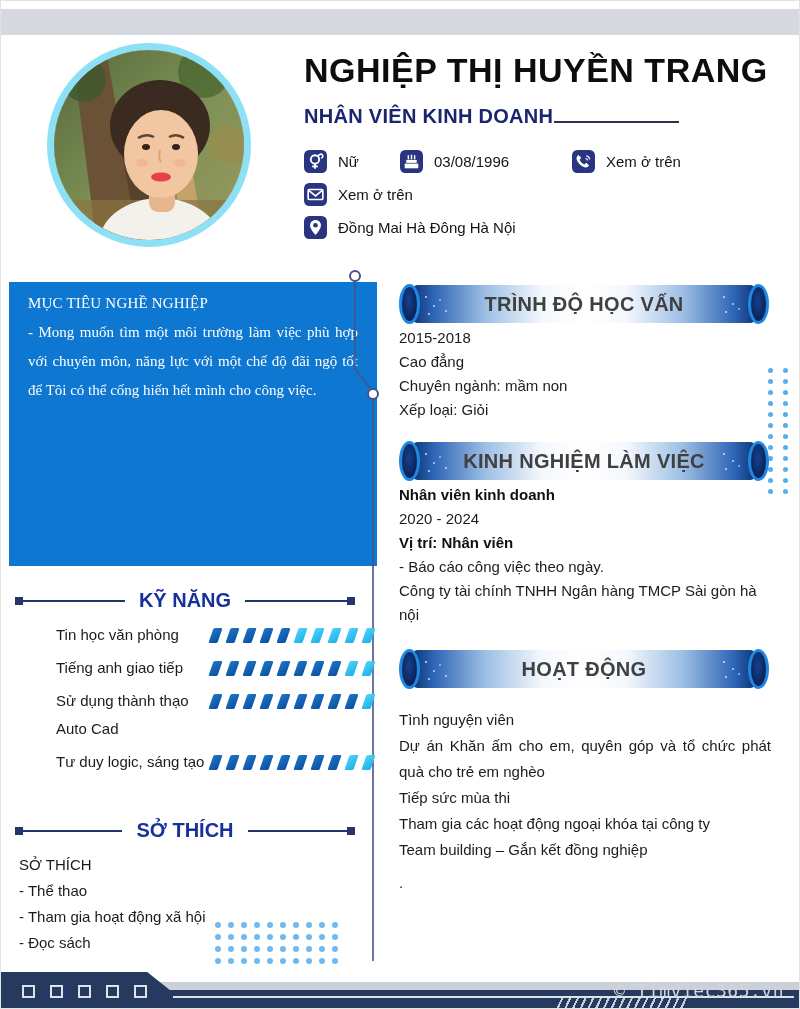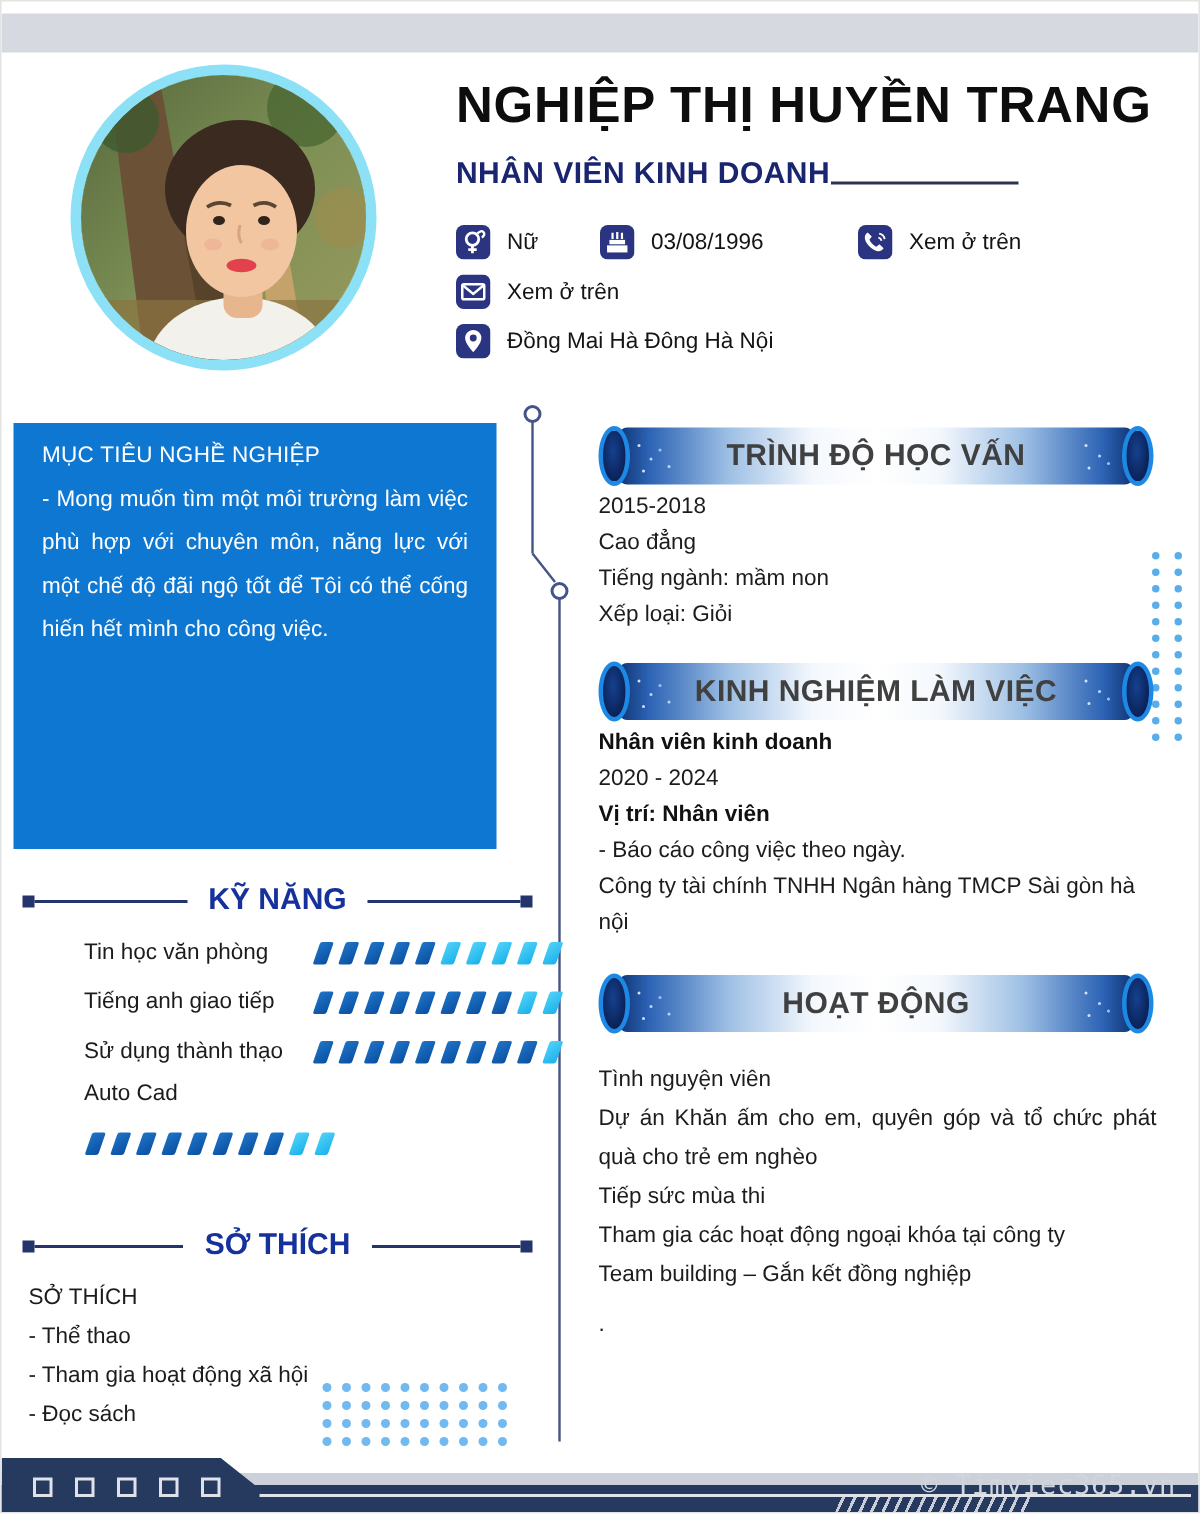--- a/index.html
+++ b/index.html
@@ -34,22 +34,22 @@
   .contact{position:absolute;display:flex;align-items:center;}
   .contact .cicon{width:23px;height:23px;flex:0 0 23px;}
   .contact .clabel{margin-left:11px;font-size:15px;color:#141414;white-space:nowrap;}
   .contact-gender{left:303px;top:149px;}
   .contact-birthday{left:399px;top:149px;}
   .contact-phone{left:571px;top:149px;}
   .contact-email{left:303px;top:182px;}
   .contact-address{left:303px;top:215px;}
 
   
-  .objective{position:absolute;left:8px;top:281px;width:322px;height:284px;background:var(--accent-blue);
-    color:#fff;padding:13px 19px;}
+  .objective{position:absolute;left:8px;top:281px;width:368px;height:284px;background:var(--accent-blue);
+    color:#fff;padding:13px 19px;font-family:Liberation Serif, serif;}
   .objective .obj-title{font-size:15px;letter-spacing:.2px;margin-bottom:6px;}
   .objective p{font-size:15px;line-height:29px;text-align:justify;}
 
   
   .rule-heading{position:absolute;left:14px;width:340px;display:flex;align-items:center;}
   .rule-heading .sq{width:8px;height:8px;background:#24356b;flex:0 0 8px;}
   .rule-heading .ln{flex:1;height:2px;background:#24356b;}
   .rule-heading .ttl{font-size:20px;font-weight:bold;color:var(--heading-blue);padding:0 14px;white-space:nowrap;}
   .h-skills{top:588px;}
   .h-hobbies{top:818px;}
@@ -274,20 +274,21 @@
           <span class="slash d"></span>
           <span class="slash d"></span>
           <span class="slash d"></span>
           <span class="slash d"></span>
           <span class="slash d"></span>
           <span class="slash d"></span>
           <span class="slash l"></span>
         </div>
       </div>
       <div class="skill-row">
+        <div class="skill-label">Tư duy logic, sáng tạo</div>
         <div class="skill-bars">
           <span class="slash d"></span>
           <span class="slash d"></span>
           <span class="slash d"></span>
           <span class="slash d"></span>
           <span class="slash d"></span>
           <span class="slash d"></span>
           <span class="slash d"></span>
           <span class="slash d"></span>
           <span class="slash l"></span>
@@ -385,21 +386,21 @@
     <div class="cap left"></div>
     <div class="cap right"></div>
     <div class="speck"></div>
     <div class="speck2"></div>
     <div class="btitle">TRÌNH ĐỘ HỌC VẤN</div>
   </div>
   <div class="rblock edu-block">
 
   <div class="line">2015-2018</div>
       <div class="line">Cao đẳng</div>
-      <div class="line">Tiếng ngành: mầm non</div>
+      <div class="line">Chuyên ngành: mầm non</div>
       <div class="line">Xếp loại: Giỏi</div>
     </div>
 
   <div class="banner banner-experience">
     <div class="bar"></div>
     <div class="cap left"></div>
     <div class="cap right"></div>
     <div class="speck"></div>
     <div class="speck2"></div>
     <div class="btitle">KINH NGHIỆM LÀM VIỆC</div>

